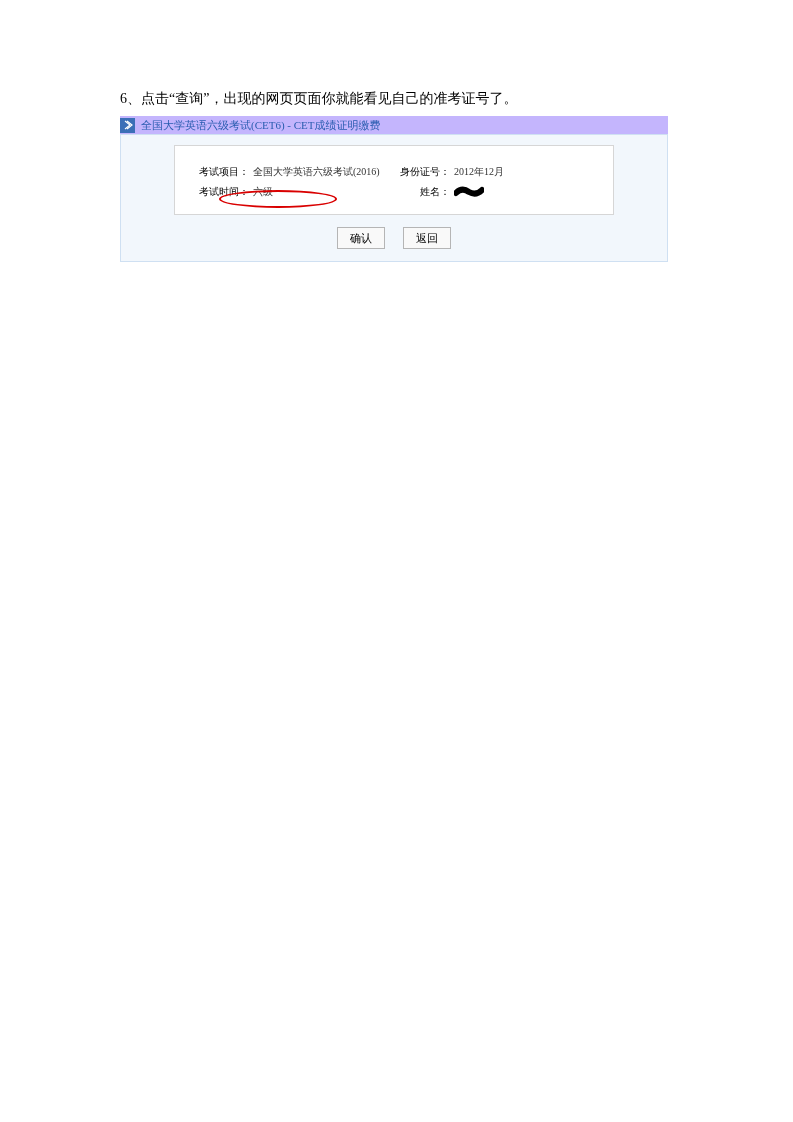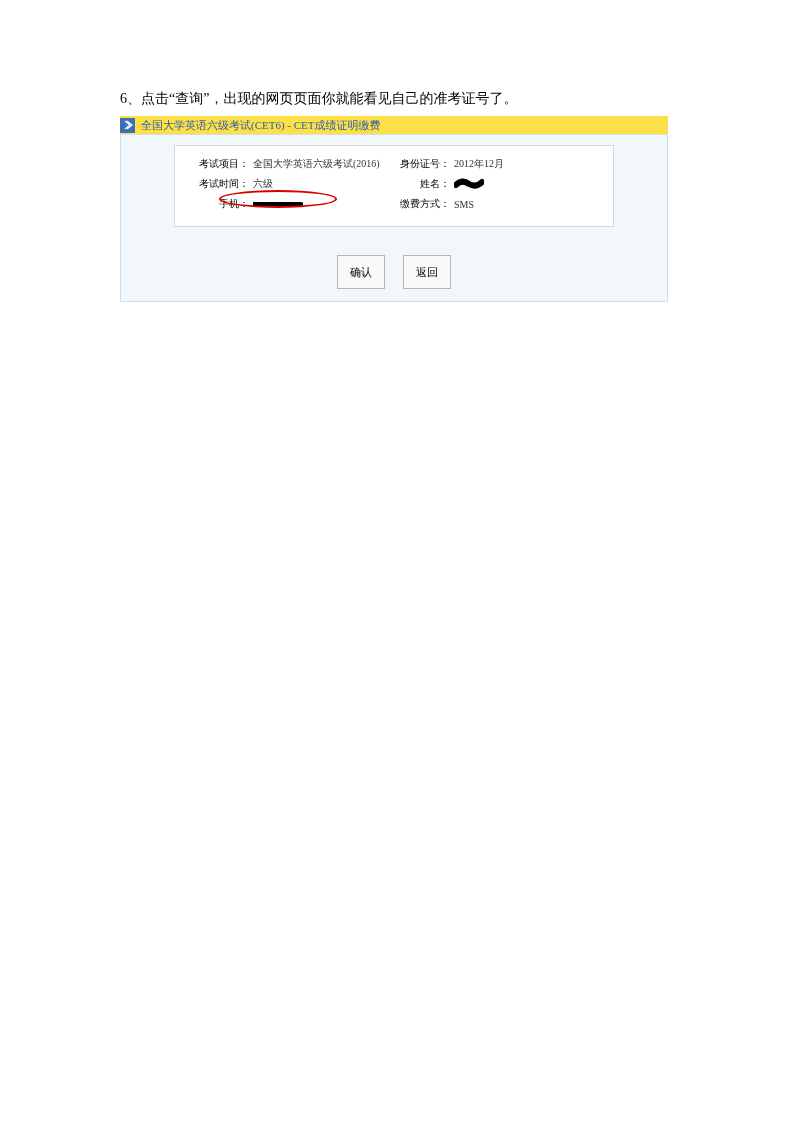--- a/index.html
+++ b/index.html
@@ -13,21 +13,21 @@
       font-size: 14px;
       margin-bottom: 8px;
       color: #000;
     }
     .panel-wrap {
       width: 548px;
     }
     .panel-header {
       display: flex;
       align-items: center;
-      background: #fde047;
+      background: #c4b5fd;
       height: 18px;
     }
     .chev-box {
       width: 15px;
       height: 15px;
       background: #3b6fb7;
       display: inline-flex;
       align-items: center;
       justify-content: center;
       margin-right: 6px;
@@ -49,22 +49,22 @@
       font-size: 15px;
       letter-spacing: 14px;
       text-align: center;
       font-weight: bold;
       margin: 6px 0 12px 0;
       font-family: "Microsoft YaHei","SimHei",sans-serif;
     }
     .info-box {
       background: #fff;
       border: 1px solid #d6d6d6;
-      padding: 8px 18px 12px 18px;
-      margin: 0 auto 28px auto;
+      padding: 16px 18px 12px 18px;
+      margin: 0 auto 12px auto;
       width: 440px;
       font-size: 10px;
       position: relative;
     }
     .row {
       display: flex;
       align-items: center;
       min-height: 20px;
       gap: 0;
     }
@@ -105,21 +105,21 @@
       justify-content: center;
       gap: 18px;
     }
     .btn {
       font-size: 11px;
       font-family: "SimSun","宋体",serif;
       background: #f9f9f9;
       border: 1px solid #b5b5b5;
       padding: 1px 12px 2px 12px;
       cursor: pointer;
-      height: 34px;
+      height: 22px;
       line-height: 14px;
     }
   </style>
 </head>
 <body>
 
 <div class="instruction">6、点击“查询”，出现的网页页面你就能看见自己的准考证号了。</div>
 
 <div class="panel-wrap">
   <div class="panel-header">
@@ -158,34 +158,20 @@
             <svg width="30" height="12" viewBox="0 0 30 12">
                 <path d="M2 8 Q8 2 15 7 Q22 11 28 5" stroke="#000" stroke-width="6" fill="none" stroke-linecap="round"></path>
               </svg>
           </span>
         </div>
       </div>
 
 
 
 
-      <div class="row">
-        <div class="col">
-          <span class="label">手机：</span>
-          <span class="value redact">
-            <svg width="50" height="7" viewBox="0 0 50 7">
-                <path d="M0 3.5 L48 3.5" stroke="#000" stroke-width="5" stroke-linecap="round"></path>
-              </svg>
-          </span>
-        </div>
-        <div class="col">
-          <span class="label">缴费方式：</span>
-          <span class="value">SMS</span>
-        </div>
-      </div>
     </div>
 
     <div class="buttons">
       <button class="btn">确认</button>
       <button class="btn">返回</button>
     </div>
   </div>
 </div>
 
 </body></html>

